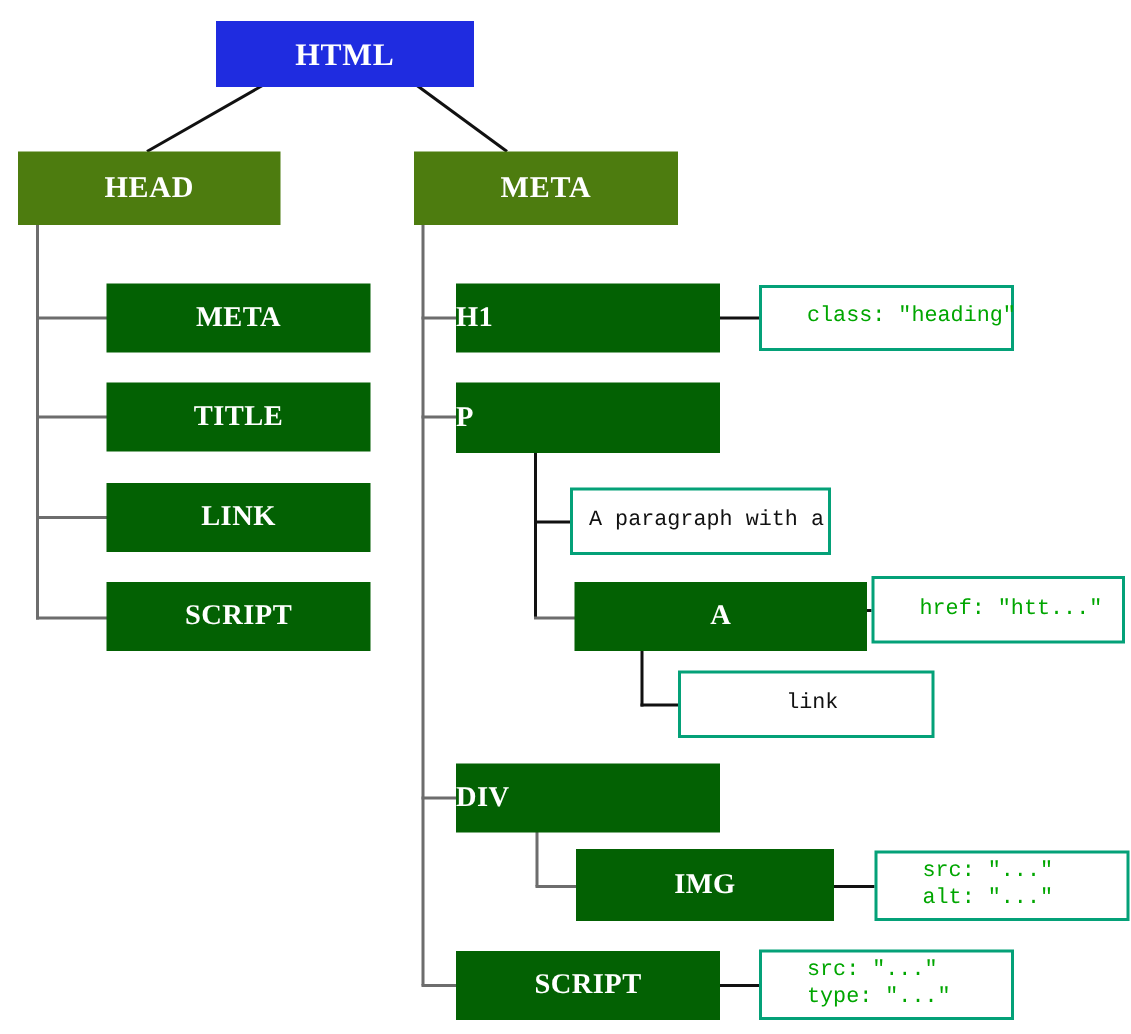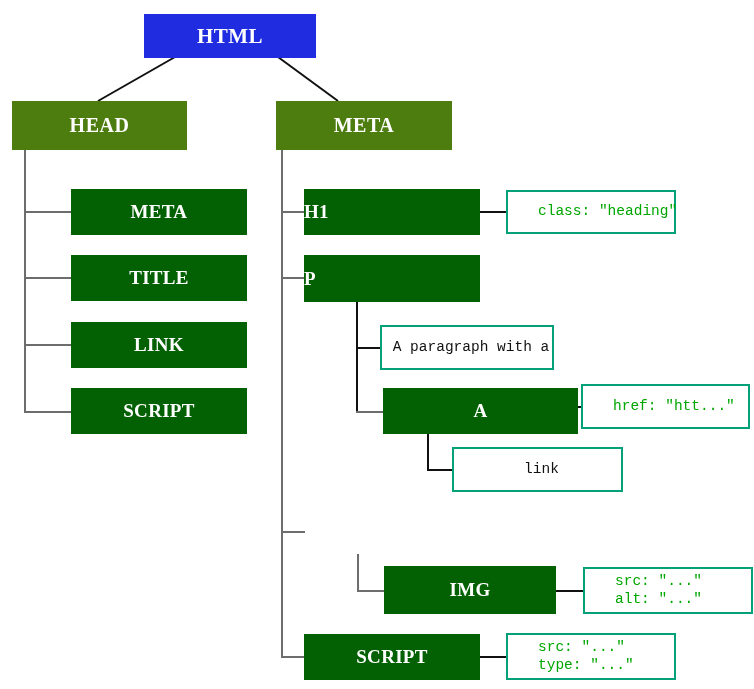--- a/index.html
+++ b/index.html
@@ -145,20 +145,23 @@
 
   <div class="node elem pad" style="left:304px; top:189px; width:176px; height:46px;">
     <span>H1</span>
   </div>
   <div class="node elem pad" style="left:304px; top:255px; width:176px; height:47px;">
     <span>P</span>
   </div>
   <div class="node elem ctr" style="left:383px; top:388px; width:195px; height:46px;">
     <span>A</span>
   </div>
+  <div class="node elem pad" style="left:304px; top:509px; width:176px; height:46px;">
+    <span>DIV</span>
+  </div>
   <div class="node elem ctr" style="left:384px; top:566px; width:172px; height:48px;text-align:right;">
     <span>IMG</span>
   </div>
   <div class="node elem ctr" style="left:304px; top:634px; width:176px; height:46px;">
     <span>SCRIPT</span>
   </div>
 
   <div class="attr green lpad" style="left:506px; top:190px; width:170px; height:44px;">
     <span>class: "heading"</span>
   </div>

